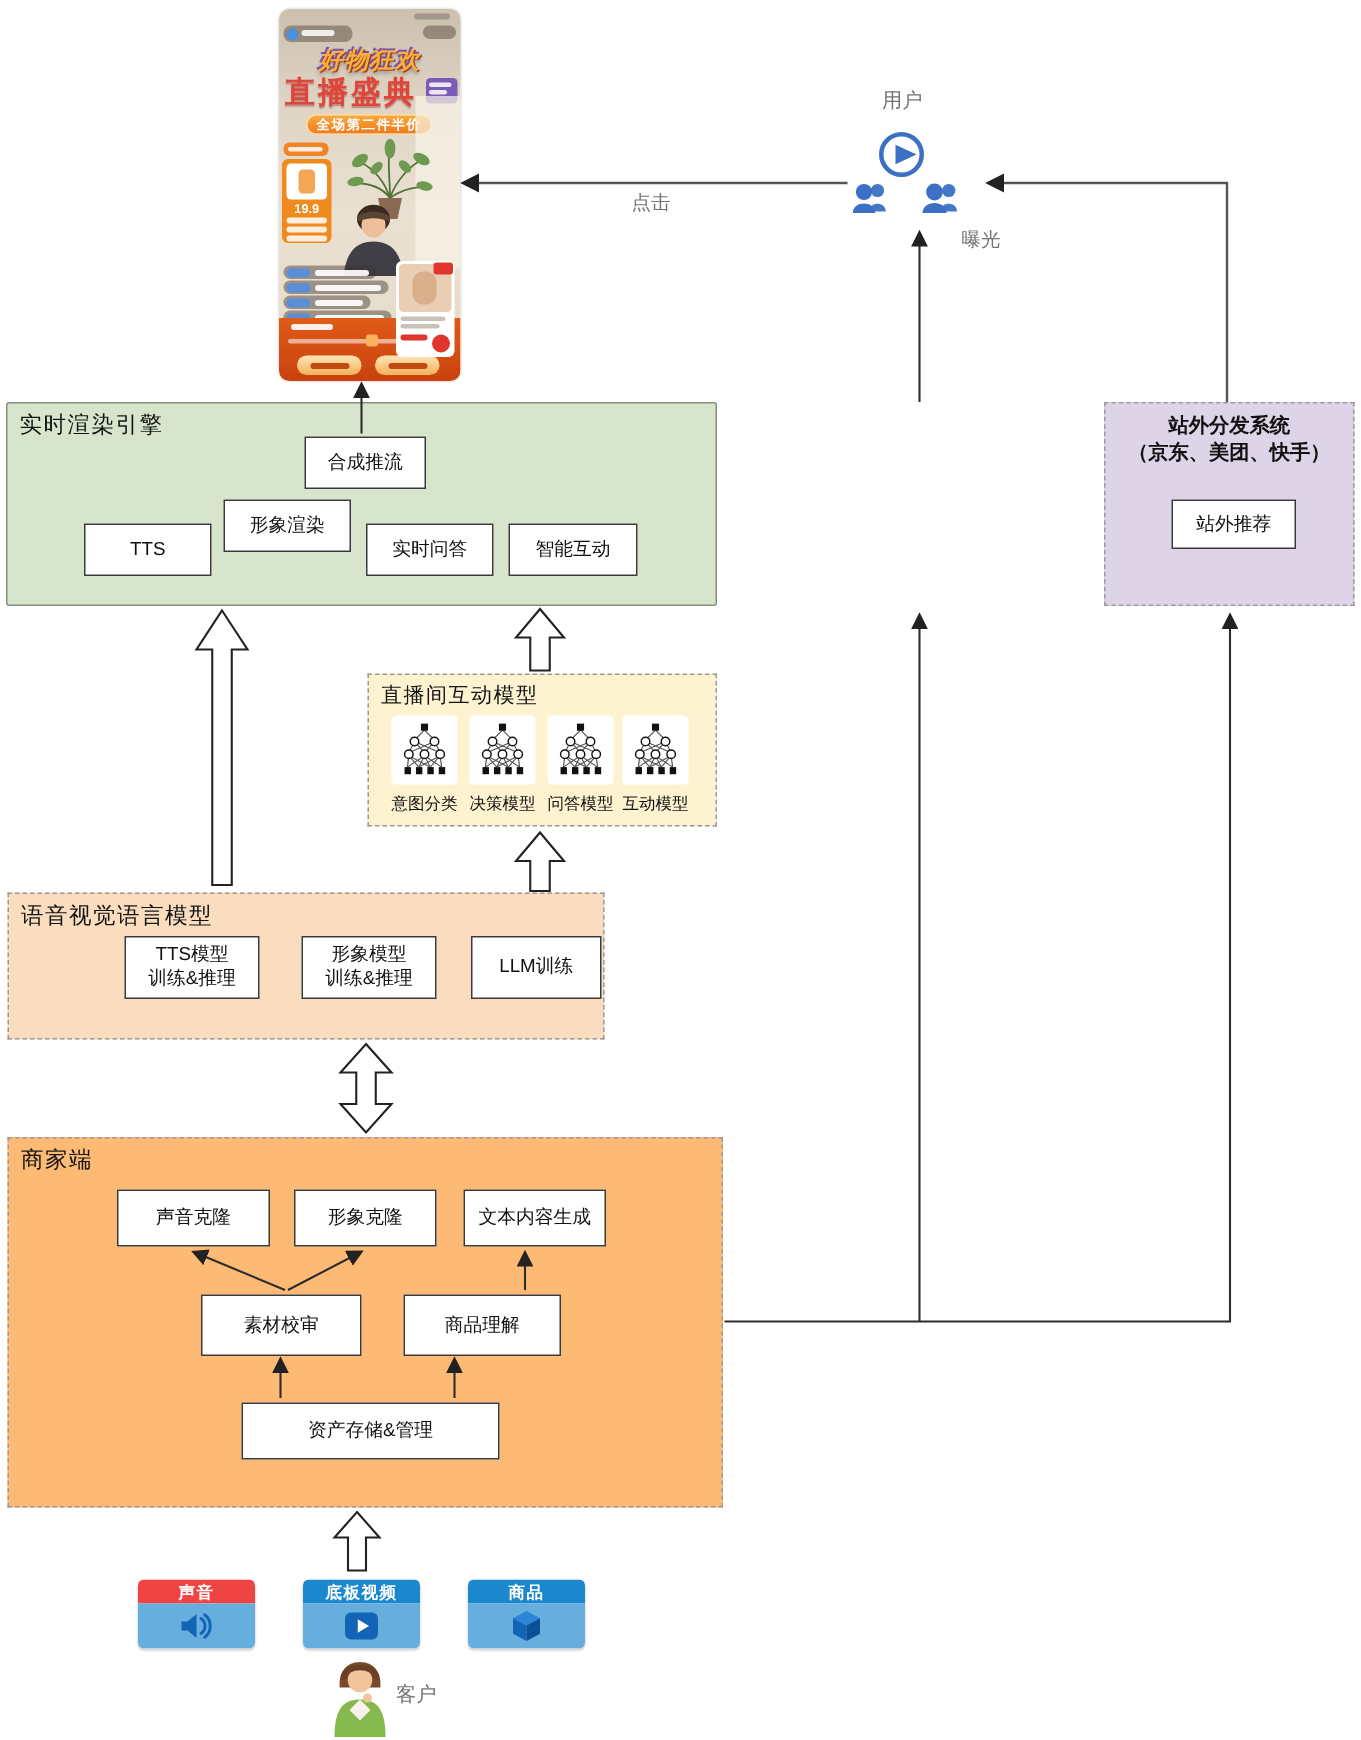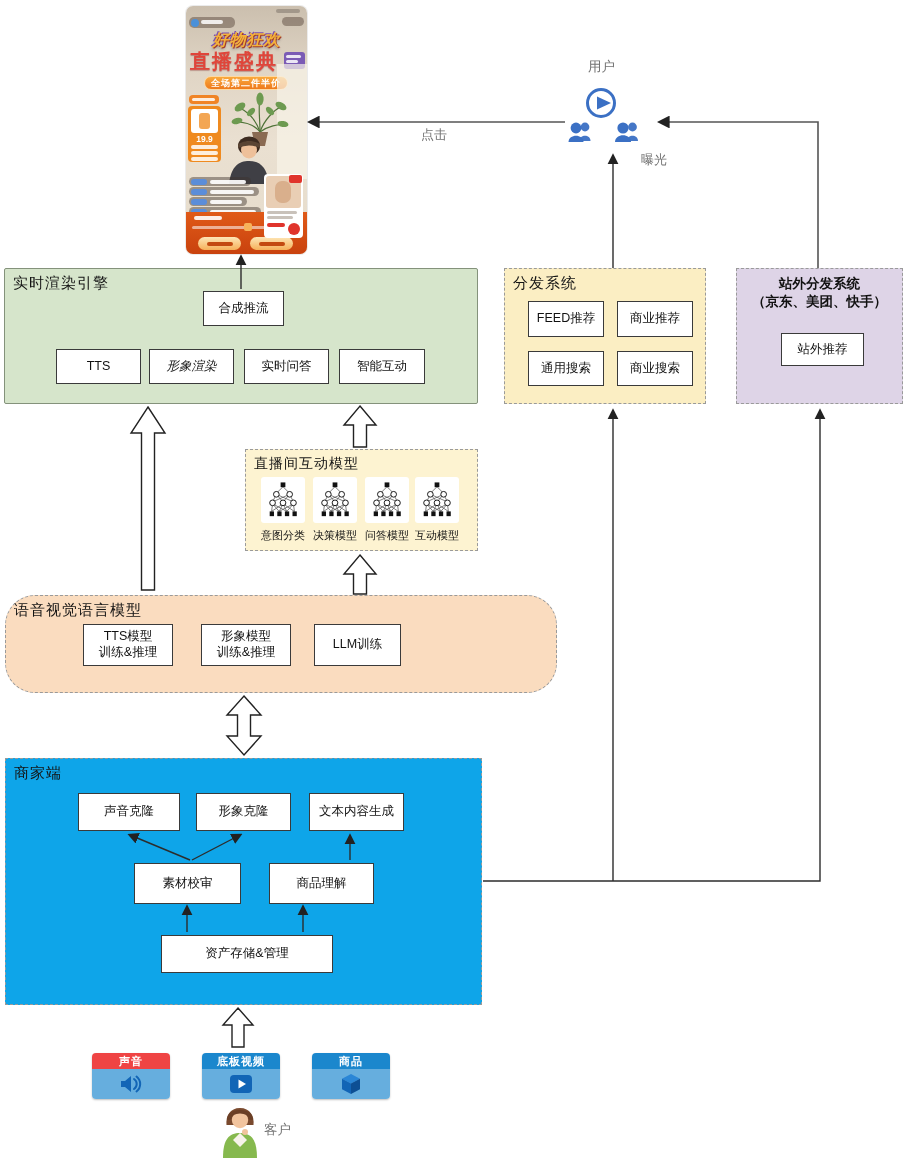--- a/index.html
+++ b/index.html
@@ -140,32 +140,25 @@
   </div>
 
   <div class="lbl" style="left:588px;top:58px;font-size:13.5px;">用户</div>
   <div class="lbl" style="left:421px;top:126px;">点击</div>
   <div class="lbl" style="left:641px;top:151px;">曝光</div>
 
   <div class="sec" style="left:4px;top:268px;width:474px;height:136px;background:#d6e5cb;border:1px solid #84927b;border-radius:2px;">
     <div class="sec-title">实时渲染引擎</div>
     <div class="node" style="left:198px;top:22px;width:81px;height:35px;">合成推流</div>
     <div class="node" style="left:51px;top:80px;width:85px;height:35px;">TTS</div>
-    <div class="node" style="left:144px;top:80px;width:85px;height:35px;font-style:italic;">形象渲染</div>
+    <div class="node" style="left:144px;top:64px;width:85px;height:35px;">形象渲染</div>
     <div class="node" style="left:239px;top:80px;width:85px;height:35px;">实时问答</div>
     <div class="node" style="left:334px;top:80px;width:86px;height:35px;">智能互动</div>
   </div>
 
-  <div class="sec" style="left:504px;top:268px;width:202px;height:136px;background:#fbeec3;">
-    <div class="sec-title">分发系统</div>
-    <div class="node" style="left:23px;top:32px;width:76px;height:36px;">FEED推荐</div>
-    <div class="node" style="left:112px;top:32px;width:76px;height:36px;">商业推荐</div>
-    <div class="node" style="left:23px;top:82px;width:76px;height:35px;">通用搜索</div>
-    <div class="node" style="left:112px;top:82px;width:76px;height:35px;">商业搜索</div>
-  </div>
 
   <div class="sec" style="left:736px;top:268px;width:167px;height:136px;background:#ded4e7;">
     <div style="position:absolute;left:0;top:6px;width:100%;text-align:center;font-weight:bold;font-size:13.5px;line-height:1.35;">
       <div>站外分发系统</div>
       <div>（京东、美团、快手）</div>
     </div>
     <div class="node" style="left:44px;top:64px;width:83px;height:33px;">站外推荐</div>
   </div>
 
   <div class="sec" style="left:245px;top:449px;width:233px;height:102px;background:#fdf3d1;">
@@ -306,36 +299,36 @@
           <rect x="22" y="32" width="4.5" height="5" fill="#111"></rect>
           <rect x="30" y="32" width="4.5" height="5" fill="#111"></rect>
         </svg>
     </div>
     <div class="nn-label" style="left:10px;top:78px;">意图分类</div>
     <div class="nn-label" style="left:62px;top:78px;">决策模型</div>
     <div class="nn-label" style="left:114px;top:78px;">问答模型</div>
     <div class="nn-label" style="left:164px;top:78px;">互动模型</div>
   </div>
 
-  <div class="sec" style="left:5px;top:595px;width:552px;height:98px;background:#fadcbf;border-radius:30px;">
+  <div class="sec" style="left:5px;top:595px;width:398px;height:98px;background:#fadcbf;">
     <div class="sec-title">语音视觉语言模型</div>
     <div class="node" style="left:77px;top:28px;width:90px;height:42px;">
       <span>TTS模型</span>
       <span>训练&amp;推理</span>
     </div>
     <div class="node" style="left:195px;top:28px;width:90px;height:42px;">
       <span>形象模型</span>
       <span>训练&amp;推理</span>
     </div>
     <div class="node" style="left:308px;top:28px;width:87px;height:42px;">
       <span>LLM训练</span>
     </div>
   </div>
 
-  <div class="sec" style="left:5px;top:758px;width:477px;height:247px;background:#0ea5e9;">
+  <div class="sec" style="left:5px;top:758px;width:477px;height:247px;background:#fdba74;">
     <div class="sec-title">商家端</div>
     <div class="node" style="left:72px;top:34px;width:102px;height:38px;">声音克隆</div>
     <div class="node" style="left:190px;top:34px;width:95px;height:38px;">形象克隆</div>
     <div class="node" style="left:303px;top:34px;width:95px;height:38px;">文本内容生成</div>
     <div class="node" style="left:128px;top:104px;width:107px;height:41px;">素材校审</div>
     <div class="node" style="left:263px;top:104px;width:105px;height:41px;">商品理解</div>
     <div class="node" style="left:155px;top:176px;width:172px;height:38px;">资产存储&amp;管理</div>
   </div>
 
   <div class="input-box" style="left:92px;top:1053px;">

